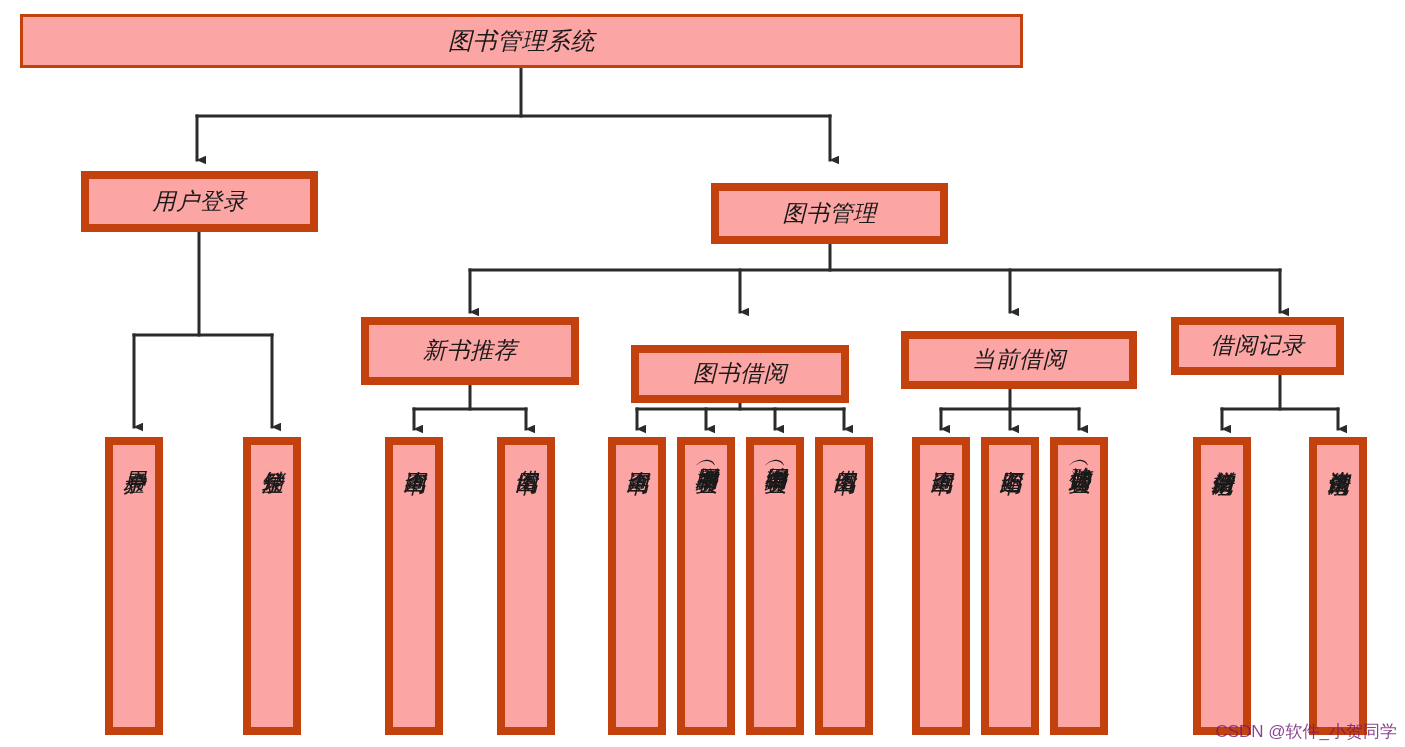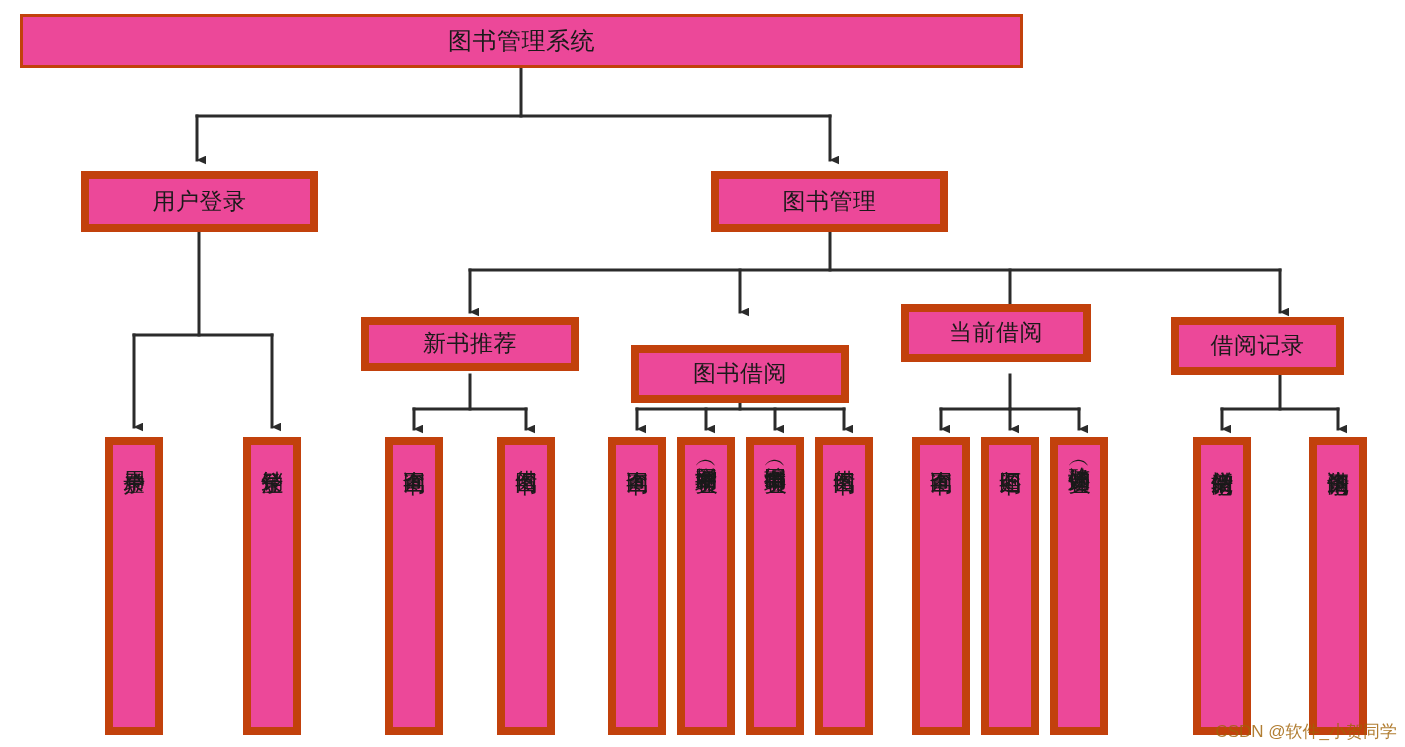--- a/index.html
+++ b/index.html
@@ -24,27 +24,28 @@
     left: 0;
     top: 0;
     width: 1405px;
     height: 747px;
     pointer-events: none;
   }
   
   .node {
     position: absolute;
     box-sizing: border-box;
-    background: #ec4899;
+    background: #fca5a5;
     border: 8px solid #c2410c;
     display: flex;
     align-items: center;
     justify-content: center;
     color: #1a1a1a;
     z-index: 2;
+    font-style: italic;
   }
   .node.root {
     border-width: 3px;
   }
   .label-h {
     font-size: 23px;
     line-height: 1.1;
     letter-spacing: 0.5px;
     white-space: nowrap;
   }
@@ -67,21 +68,21 @@
   }
   .leaf.tall-text {
     padding-top: 4px;
   }
   
   #watermark {
     position: absolute;
     right: 8px;
     bottom: 4px;
     font-size: 17px;
-    color: #a16207;
+    color: #701a75;
     opacity: 0.82;
     z-index: 3;
     white-space: nowrap;
     text-align: right;
   }
 </style>
 </head>
 <body>
 
 <div id="canvas">
@@ -137,33 +138,33 @@
   </svg>
 
   <div class="node root" style="left:20px; top:14px; width:1003px; height:54px;">
     <span class="label-h">图书管理系统</span>
   </div>
 
   <div class="node" style="left:81px; top:171px; width:237px; height:61px;">
     <span class="label-h">用户登录</span>
   </div>
 
-  <div class="node" style="left:711px; top:171px; width:237px; height:61px;">
+  <div class="node" style="left:711px; top:183px; width:237px; height:61px;">
     <span class="label-h">图书管理</span>
   </div>
 
-  <div class="node" style="left:361px; top:317px; width:218px; height:54px;">
+  <div class="node" style="left:361px; top:317px; width:218px; height:68px;">
     <span class="label-h">新书推荐</span>
   </div>
 
   <div class="node" style="left:631px; top:317px; width:218px; height:58px;margin-top:28px;">
     <span class="label-h">图书借阅</span>
   </div>
 
-  <div class="node" style="left:901px; top:304px; width:190px; height:58px;">
+  <div class="node" style="left:901px; top:331px; width:236px; height:58px;">
     <span class="label-h">当前借阅</span>
   </div>
 
   <div class="node" style="left:1171px; top:317px; width:173px; height:58px;">
     <span class="label-h">借阅记录</span>
   </div>
 
   <div class="node leaf" style="left:105px; top:437px; width:58px; height:298px;">
     <span class="label-v">用户登录</span>
   </div>

